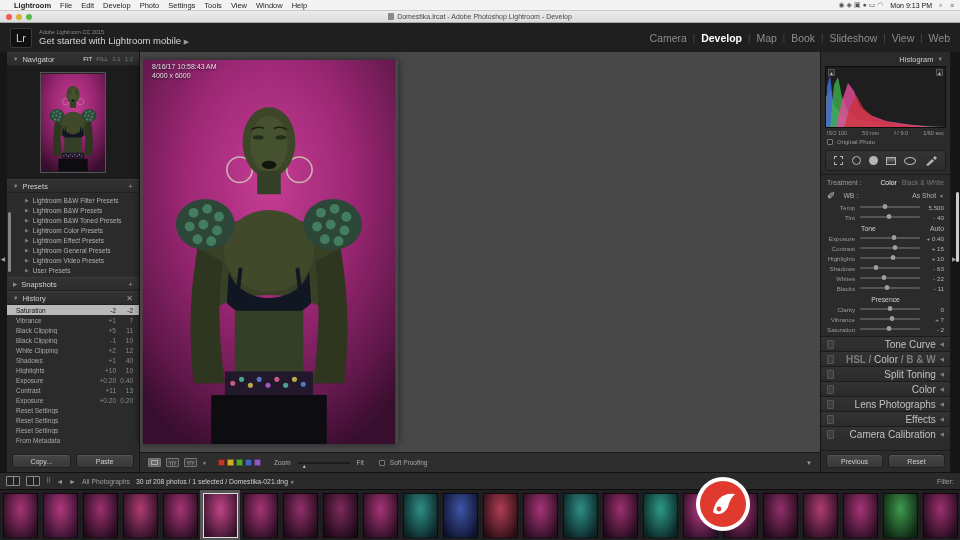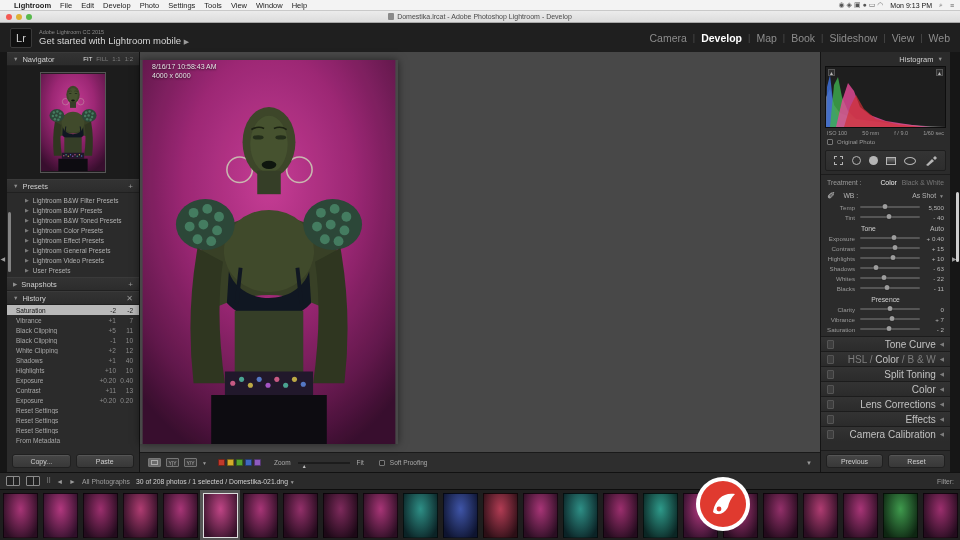--- a/index.html
+++ b/index.html
@@ -126,21 +126,21 @@
 
   .tonehead { display:flex; align-items:center; padding:3px 6px 1px; font-size:6.8px; color:#cfcfcf;}
   .tonehead .auto { margin-left:auto; color:#b5b5b5; }
   .preshead { text-align:center; font-size:6.8px; color:#cfcfcf; padding:3px 0 1px;}
 
   .sections { margin-top:2px; }
   .sectionrow { height:15px; display:flex; align-items:center; padding:0 6px;
     background:linear-gradient(#333,#2b2b2b); border-top:1px solid #1c1c1c; }
   .sec-toggle { width:7px; height:9px; border:1px solid #555; background:#3d3d3d; border-radius:1px; margin-right:4px;}
   .sec-label { margin-left:auto; font-size:10px; color:#c2c2c2; white-space:nowrap;}
-  .sec-label .dim { color:#7d7d7d; }
+  .sec-label .dim { color:#7d7d7d;font-weight:bold; }
   .sec-tri { color:#7d7d7d; font-size:5.5px; margin-left:4px;}
   .rp-buttons { margin-top:auto; display:flex; gap:5px; padding:3px 5px 4px; border-top:1px solid #1c1c1c;}
 
   
   .fs-info { height:17px; background:#2a2a2a; border-top:1px solid #111; display:flex; align-items:center; padding:0 6px; gap:6px; font-size:6.8px; color:#9f9f9f;}
   .fs-mon { width:14px; height:10px; border:1px solid #8a8a8a; border-radius:1px; background:#222; display:flex;}
   .fs-mon i { flex:1; border-right:1px solid #8a8a8a; } .fs-mon i:last-child{border-right:none;}
   .fs-grid { color:#9a9a9a; font-size:7px; letter-spacing:-1px;}
   .fs-arrow { color:#9a9a9a; font-size:7px; }
   .fs-status { color:#d0d0d0; }
@@ -628,21 +628,21 @@
           <span class="sec-label">Split Toning</span>
           <span class="sec-tri">◀</span>
         </div>
         <div class="sectionrow">
           <span class="sec-toggle"></span>
           <span class="sec-label">Color</span>
           <span class="sec-tri">◀</span>
         </div>
         <div class="sectionrow">
           <span class="sec-toggle"></span>
-          <span class="sec-label">Lens Corrections</span>
+          <span class="sec-label">Lens Photographs</span>
           <span class="sec-tri">◀</span>
         </div>
         <div class="sectionrow">
           <span class="sec-toggle"></span>
           <span class="sec-label">Effects</span>
           <span class="sec-tri">◀</span>
         </div>
         <div class="sectionrow">
           <span class="sec-toggle"></span>
           <span class="sec-label">Camera Calibration</span>

